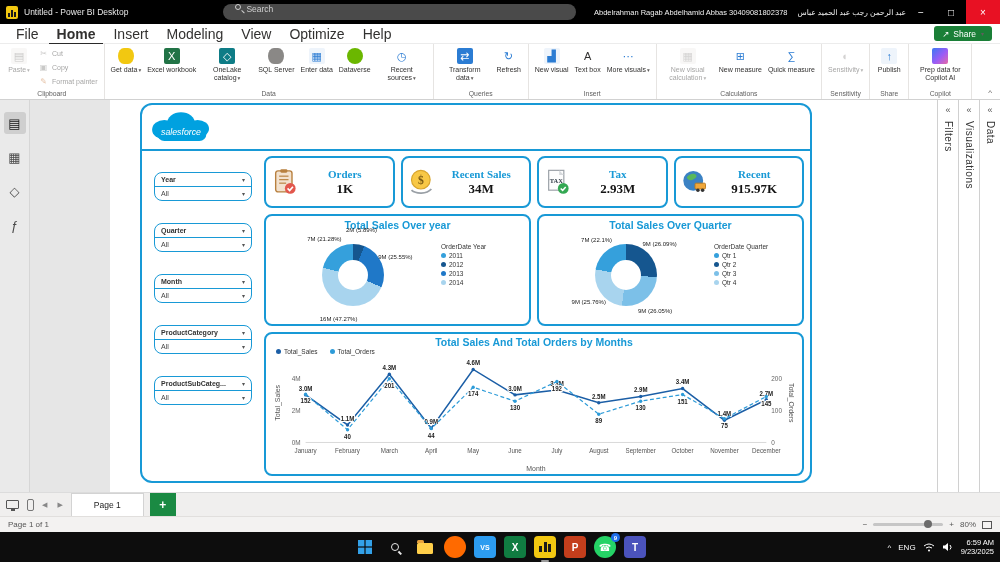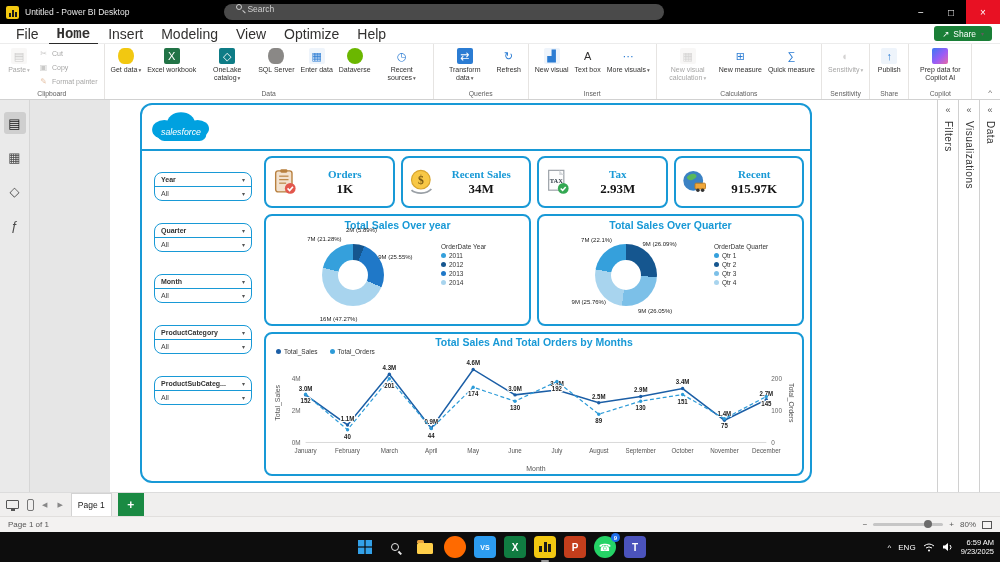--- a/index.html
+++ b/index.html
@@ -18,21 +18,21 @@
   .mag::after { content:""; position:absolute; width:3.5px; height:1.2px; background:#cfcfcf; transform:rotate(45deg); left:5px; top:6px; }
   .tb-user { margin-left:18px; display:flex; align-items:center; gap:10px; font-size:7.5px; color:#f0f0f0; white-space:nowrap; }
   .win-controls { margin-left:auto; display:flex; height:24px; }
   .wc { width:30px; height:24px; display:flex; align-items:center; justify-content:center; font-size:10px; color:#fff; }
   .wc.close { background:#e81123; width:34px; }
 
   
   .menubar { height:20px; background:#fff; display:flex; align-items:center; padding:0 8px; border-bottom:1px solid #ececec; flex:0 0 auto; }
   #menu-items { display:flex; gap:2px; }
   .menu-item { padding:3px 8px; font-size:14px; color:#323130; cursor:default; }
-  .menu-item.active { font-weight:bold; box-shadow:inset 0 -2px 0 #2a2a2a;font-family:Liberation Mono, monospace; }
+  .menu-item.active { font-weight:bold; box-shadow:inset 0 -2px 0 #2a2a2a; }
   .share-btn { margin-left:auto; background:#1a7f37; color:#fff; border-radius:3px; height:15px; display:flex; align-items:center; gap:4px; padding:0 8px; font-size:8.5px; }
   .share-btn .caret { font-size:6px; }
 
   
   .ribbon { height:56px; background:#fff; border-bottom:1px solid #d1d1d1; display:flex; position:relative; overflow:hidden; flex:0 0 auto; }
   #ribbon-groups { display:flex; }
   .ribbon-group { display:flex; flex-direction:column; border-right:1px solid #e6e4e2; padding:2px 3px 0 3px; }
   .rb-row { display:flex; align-items:flex-start; flex:1; }
   .rb-btn { display:flex; flex-direction:column; align-items:center; gap:2px; padding:2px 3px; min-width:32px; max-width:56px; text-align:center; }
   .rb-label { font-size:7px; line-height:1.1; color:#323130; max-width:52px; }
@@ -94,21 +94,21 @@
   .line-legend { display:flex; gap:12px; font-size:7px; color:#333; padding-left:4px; }
   .line-chart { flex:1; min-height:0; }
 
   
   .tabsbar { height:24px; background:#f0efee; border-top:1px solid #dcdcdc; display:flex; align-items:center; padding:0 6px; gap:6px; flex:0 0 auto; }
   .monitor { width:13px; height:9px; border:1px solid #555; border-radius:1px; position:relative; }
   .monitor::after { content:""; position:absolute; left:4px; bottom:-3px; width:4px; height:2px; background:#555; }
   .phone { width:7px; height:12px; border:1px solid #777; border-radius:2px; margin-left:2px; }
   .tab-nav { font-size:7px; color:#888; padding:0 2px; }
   #page-tabs { display:flex; height:24px; align-items:stretch; }
-  .page-tab { background:#fff; border:1px solid #d3d3d3; border-bottom:none; display:flex; align-items:center; padding:0 6px; font-size:8.5px; color:#222; }
+  .page-tab { background:#fff; border:1px solid #d3d3d3; border-bottom:none; display:flex; align-items:center; padding:0 22px; font-size:8.5px; color:#222; }
   .add-page { width:26px; height:24px; background:#1a8a43; color:#fff; display:flex; align-items:center; justify-content:center; font-size:12px; font-weight:bold; }
 
   
   .statusbar { height:16px; background:#f3f2f1; border-top:1px solid #e1dfdd; display:flex; align-items:center; padding:0 8px; font-size:8px; color:#555; flex:0 0 auto; }
   .zoom { margin-left:auto; display:flex; align-items:center; gap:6px; }
   .z-track { width:70px; height:3px; background:#c6c6c6; border-radius:2px; position:relative; }
   .z-thumb { position:absolute; left:72%; top:-3px; width:8px; height:8px; background:#6b6b6b; border-radius:50%; }
   .fit-icon { width:10px; height:8px; border:1px solid #555; }
 
   
@@ -139,20 +139,24 @@
   <div class="titlebar">
     <div class="app-icon">
         <i></i>
         <i></i>
         <i></i>
       </div>
     <span class="tb-title">Untitled - Power BI Desktop</span>
     <div class="tb-search">
       <span class="mag"></span>
       <span>Search</span>
+    </div>
+    <div class="tb-user">
+      <span>Abdelrahman Ragab Abdelhamid Abbas 30409081802378</span>
+      <span dir="rtl">عبد الرحمن رجب عبد الحميد عباس</span>
     </div>
     <div class="win-controls">
       <span class="wc">−</span>
       <span class="wc">□</span>
       <span class="wc close">×</span>
     </div>
   </div>
 
   <div class="menubar">
     <div id="menu-items">

